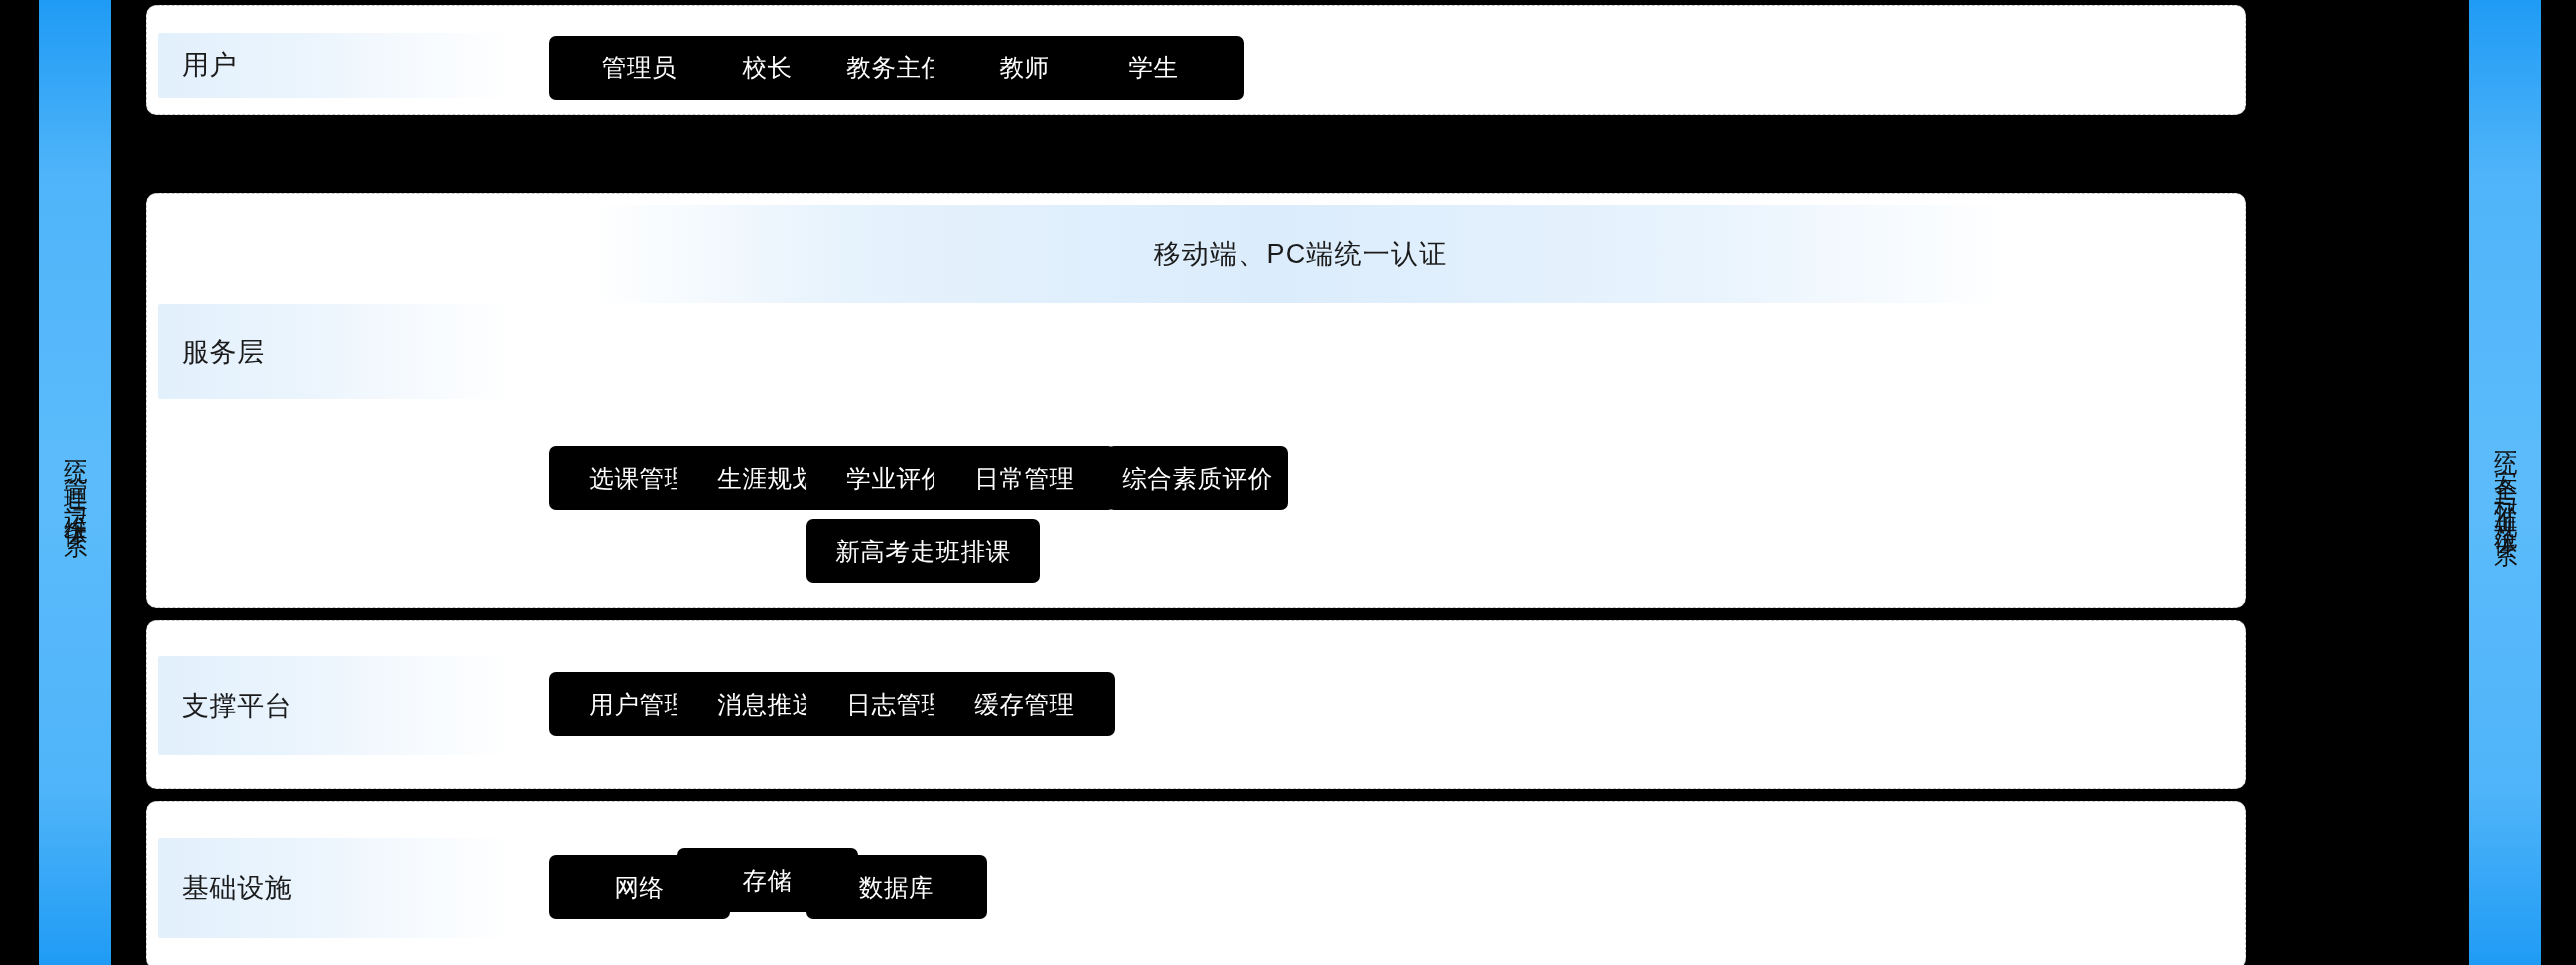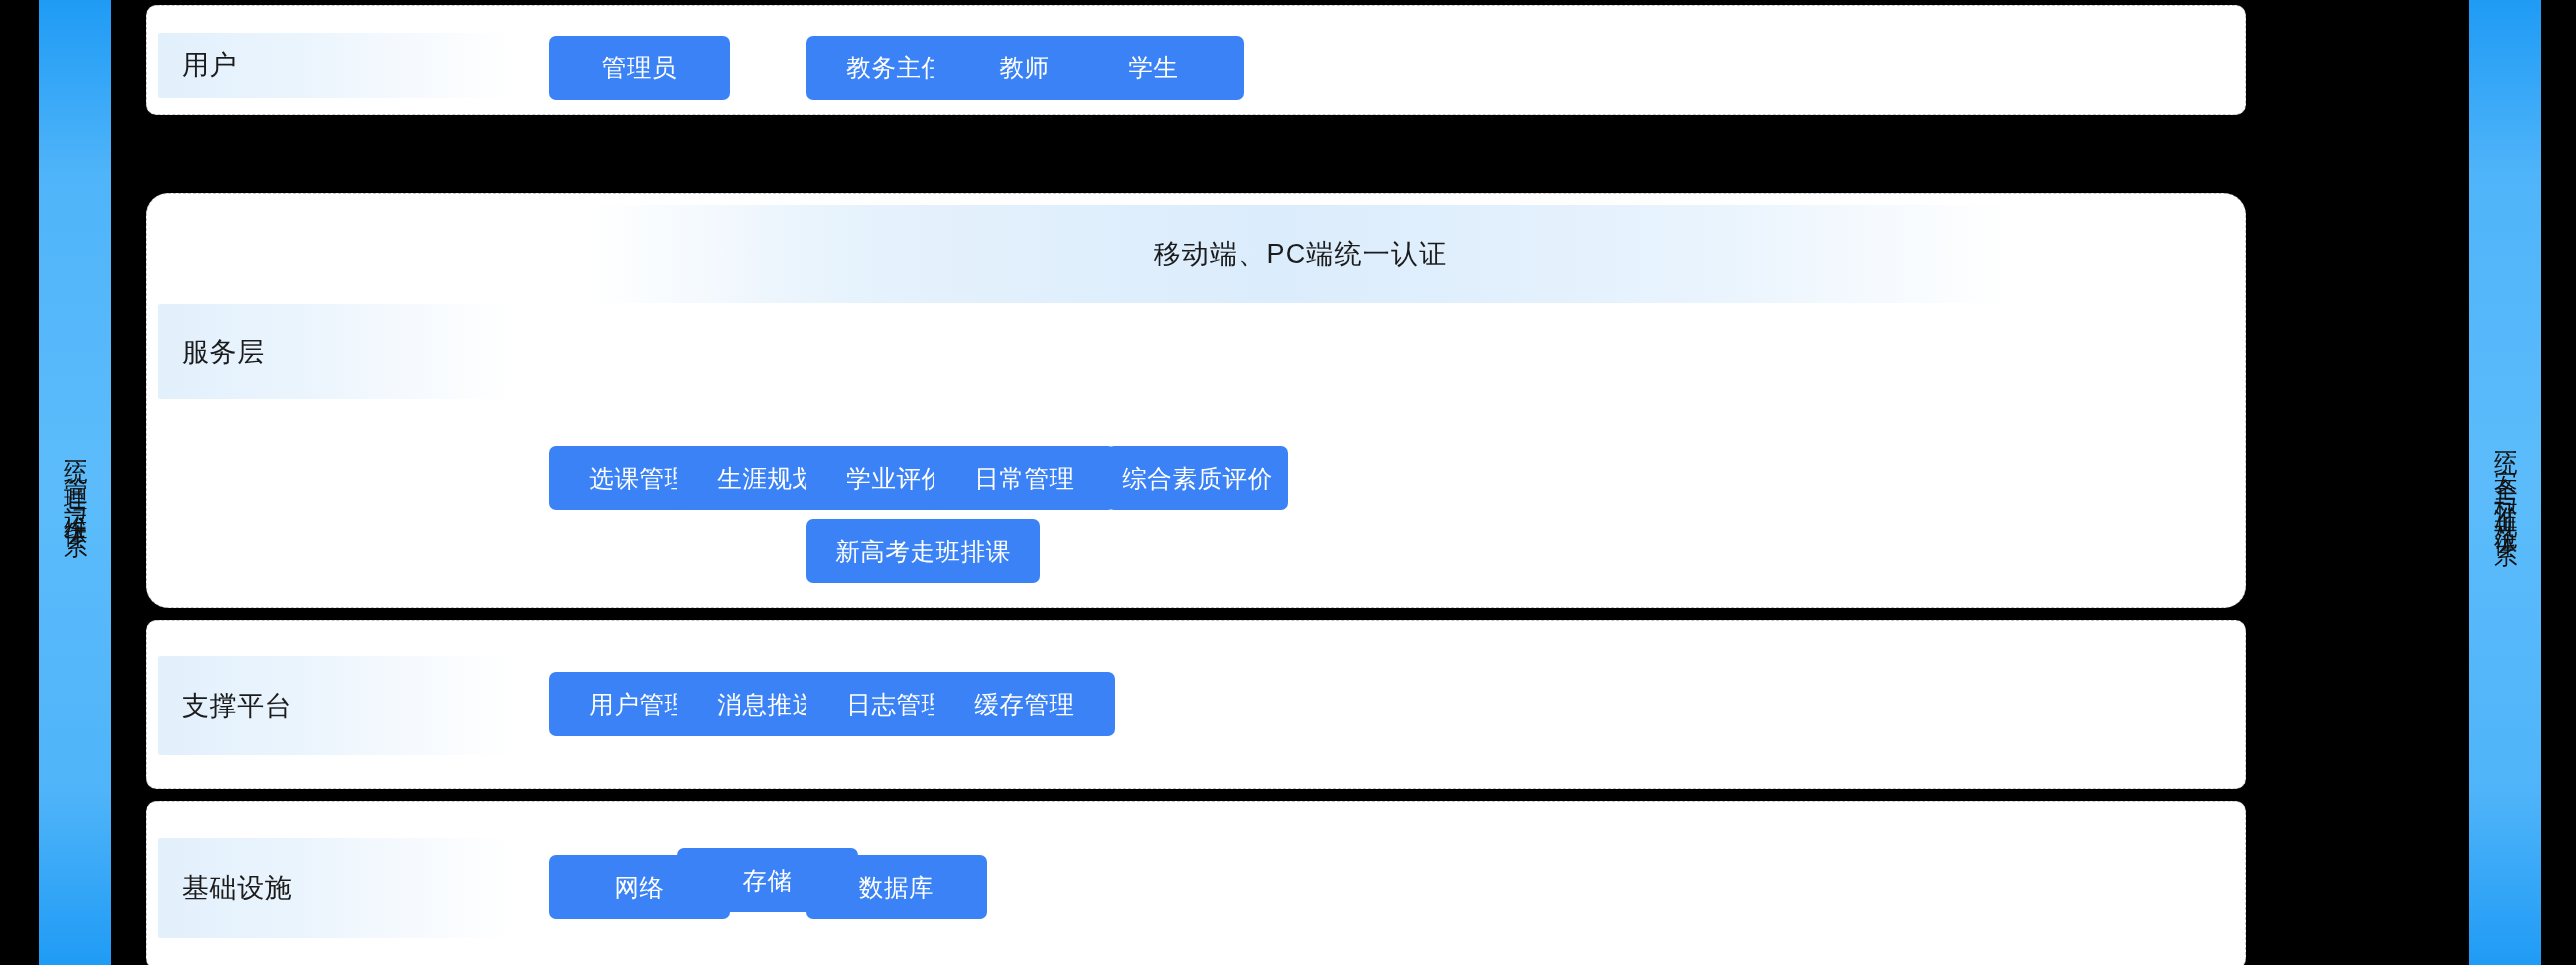--- a/index.html
+++ b/index.html
@@ -56,21 +56,21 @@
   .card {
     position: absolute;
     left: 0;
     width: 2100px;
     background: #ffffff;
     border: 1.8px dashed #c9c9c9;
     border-radius: 10.5px;
   }
 
   .card-users    { top: 4.7px;    height: 110px; }
-  .card-service  { top: 193px;  height: 415px; border-radius: 22px; }
+  .card-service  { top: 193px;  height: 415px; }
   .card-support  { top: 620px; height: 169px; }
   .card-infra    { top: 801px; height: 168px; }
 
   
   .rowlabel {
     position: absolute;
     background: linear-gradient(90deg, #e2f0fc 0%, #eaf4fd 38%, #f6fafe 72%, #ffffff 100%);
     border-radius: 2.3px;
     display: flex;
     align-items: center;
@@ -110,21 +110,21 @@
     font-size: 27px;
     color: #1b1b1b;
     letter-spacing: 1.2px;
     white-space: nowrap;
   }
 
   
   .btn {
     position: absolute;
     height: 64px;
-    background: #3b82f6;
+    background: #000000;
     border-radius: 7px;
     display: flex;
     align-items: center;
     justify-content: center;
     color: #ffffff;
     font-size: 24.5px;
     letter-spacing: 0.6px;
     white-space: nowrap;
     cursor: pointer;
   }
@@ -167,20 +167,21 @@
     <span class="siderail-text">统一安全与标准规范体系</span>
   </div>
 
   <div class="layers">
 
     <div class="card card-users">
       <div class="rowlabel lbl-users">
         <span class="rowlabel-text">用户</span>
       </div>
       <div class="btn u1">管理员</div>
+      <div class="btn u2">校长</div>
       <div class="btn u3">教务主任</div>
       <div class="btn u4">教师</div>
       <div class="btn u5">学生</div>
     </div>
 
     <div class="card card-service">
 
       <div class="authband">
         <span class="authband-text">移动端、PC端统一认证</span>
       </div>

